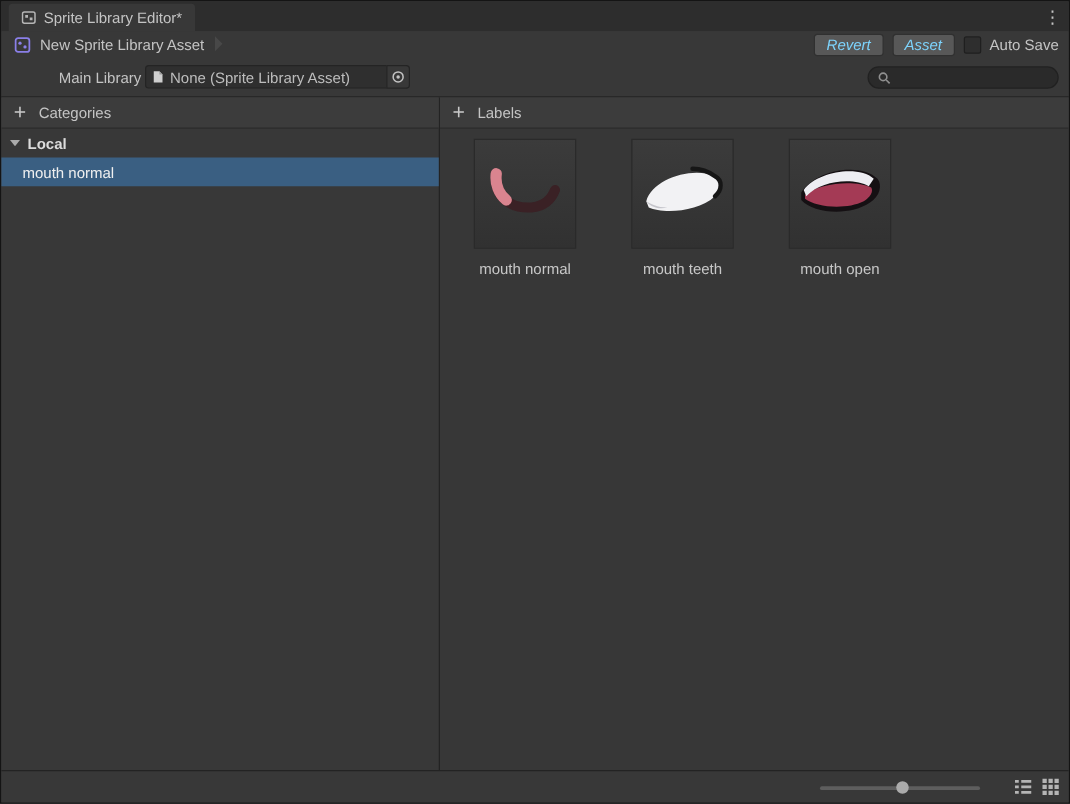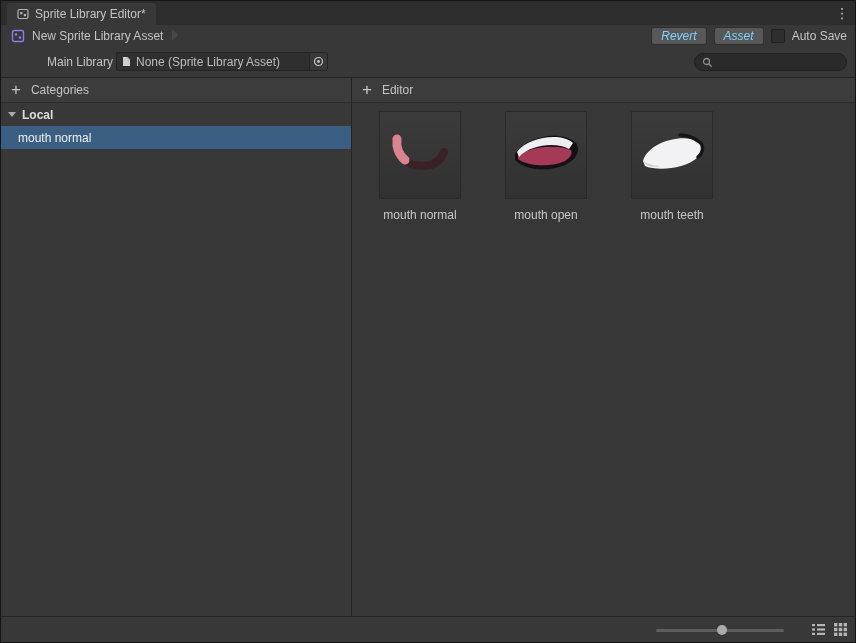--- a/index.html
+++ b/index.html
@@ -169,54 +169,54 @@
         <span>Local</span>
       </div>
       <div class="cat-item selected">
         <span>mouth normal</span>
       </div>
     </div>
 
     <div class="panel-right">
       <div class="panel-header">
         <span class="plus-btn">+</span>
-        <span>Editor</span>
+        <span>Labels</span>
       </div>
       <div class="grid">
 
         <div class="grid-item">
           <div class="thumb">
             <svg viewBox="0 0 72 72">
               <path d="M13 21 C11 37 23 48 41 47 C51 46 57 41 60 33" stroke="#3A2125" stroke-width="8" fill="none" stroke-linecap="round"></path>
               <path d="M13 20 C12 28 15 36 21 41" stroke="#D9848F" stroke-width="9" fill="none" stroke-linecap="round"></path>
             </svg>
           </div>
           <div class="grid-label">mouth normal</div>
+        </div>
+
+        <div class="grid-item">
+          <div class="thumb">
+            <svg viewBox="0 0 72 72">
+              <path d="M7 42 C12 24 44 14 62 22 C68 25 68 33 62 38 C48 51 20 52 9 47 Z" fill="#F2F2F4"></path>
+              <path d="M44 16 C52 16 58 19 62 22 C68 25 68 33 62 38" fill="none" stroke="#161616" stroke-width="3.5" stroke-linecap="round"></path>
+              <path d="M7 42 C10 44 16 47 24 47 C16 49 10 46 7 42 Z" fill="#C6C6CC"></path>
+            </svg>
+          </div>
+          <div class="grid-label">mouth teeth</div>
         </div>
 
         <div class="grid-item">
           <div class="thumb">
             <svg viewBox="0 0 72 72">
               <path d="M5 35 C17 16 53 11 66 24 C70 29 68 38 60 43 C44 54 15 52 5 41 Z" fill="#151013"></path>
               <path d="M8 37 C20 27 48 25 61 31 C63 34 60 39 55 42 C41 49 17 47 8 40 Z" fill="#A43A55"></path>
               <path d="M7 33 C18 18 51 13 63 24 L59 30 C47 23 21 25 9 38 Z" fill="#EDEDF2"></path>
             </svg>
           </div>
           <div class="grid-label">mouth open</div>
-        </div>
-
-        <div class="grid-item">
-          <div class="thumb">
-            <svg viewBox="0 0 72 72">
-              <path d="M7 42 C12 24 44 14 62 22 C68 25 68 33 62 38 C48 51 20 52 9 47 Z" fill="#F2F2F4"></path>
-              <path d="M44 16 C52 16 58 19 62 22 C68 25 68 33 62 38" fill="none" stroke="#161616" stroke-width="3.5" stroke-linecap="round"></path>
-              <path d="M7 42 C10 44 16 47 24 47 C16 49 10 46 7 42 Z" fill="#C6C6CC"></path>
-            </svg>
-          </div>
-          <div class="grid-label">mouth teeth</div>
         </div>
 
       </div>
     </div>
   </div>
 
   <div class="bottombar">
     <div class="zoom-slider">
       <div class="zoom-thumb"></div>
     </div>

